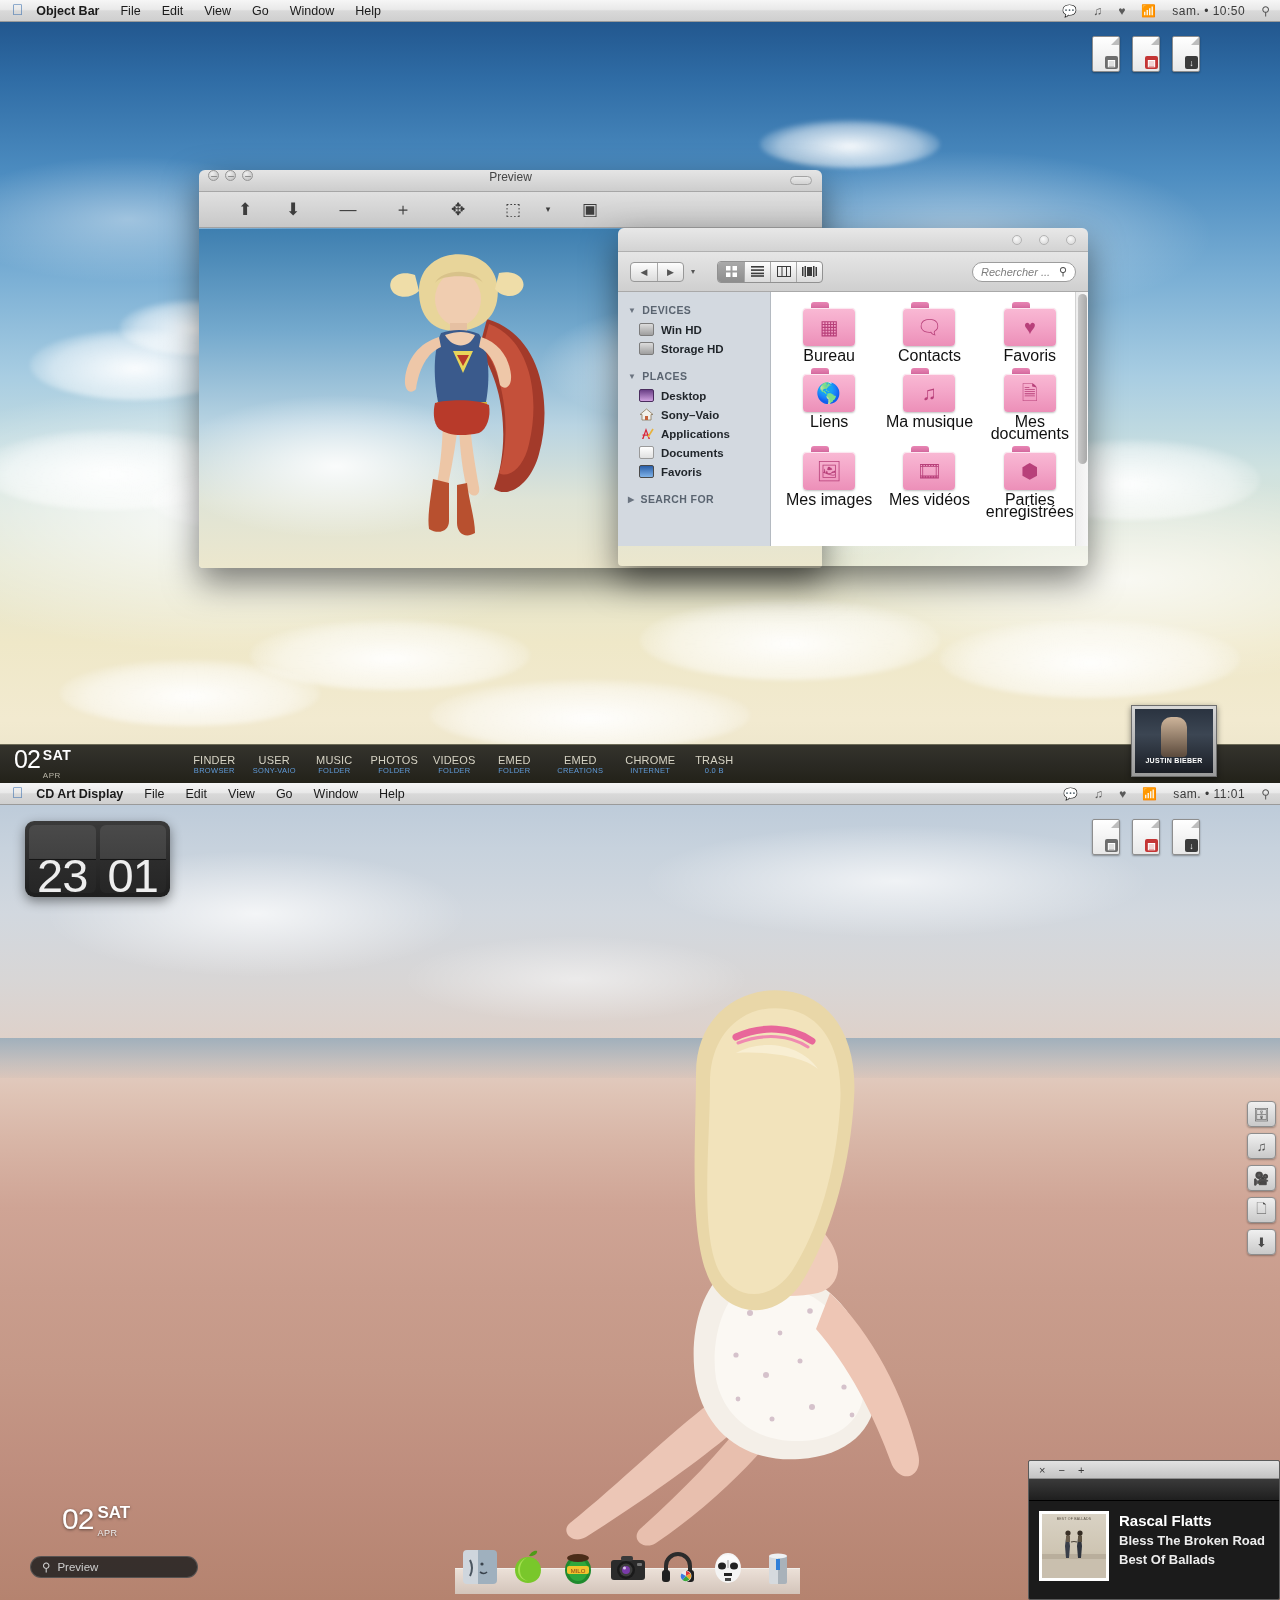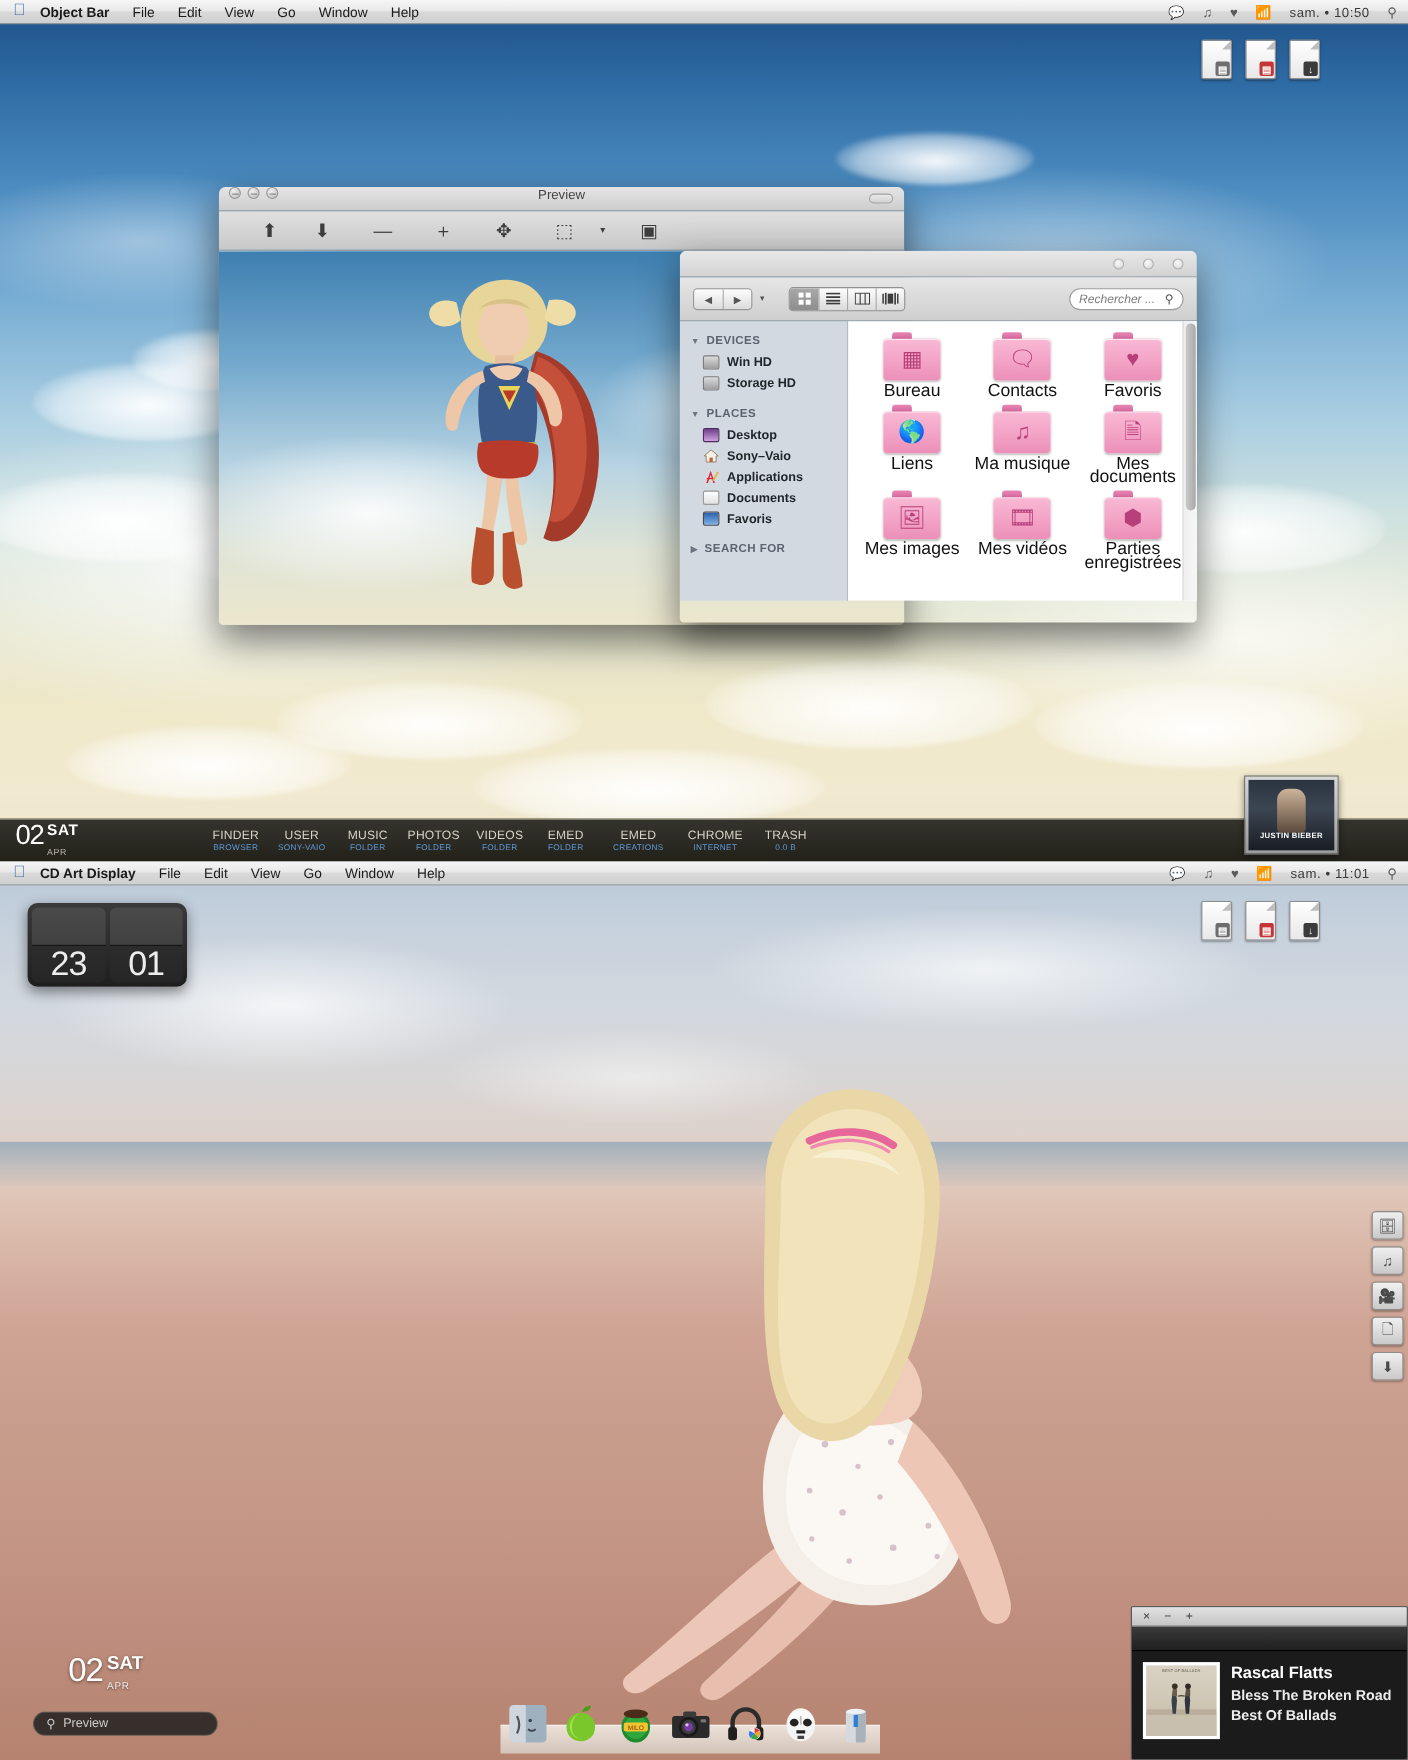--- a/index.html
+++ b/index.html
@@ -324,21 +324,21 @@
     border-radius: 9px; padding: 4px; display:flex; gap: 4px;
     box-shadow: 0 4px 12px rgba(0,0,0,.45);
     z-index: 12;
   }
   .flipclock .fc {
     flex: 1; border-radius: 6px; position: relative; overflow: hidden;
     background: linear-gradient(to bottom,#4a4a4a 0%,#414141 49%,#2c2c2c 51%,#262626 100%);
     display: flex; align-items: center; justify-content: center;
   }
   .flipclock .fc span {
-    font-size: 31px; color: #eeeeee; font-weight: 300; line-height: 1;
+    font-size: 47px; color: #eeeeee; font-weight: 300; line-height: 1;
     letter-spacing: -1px;
     margin-top: 32px;
   }
   .flipclock .fc:after {
     content:""; position:absolute; left:0; right:0; top:50%; height:1px; background: rgba(0,0,0,.55);
   }
 
   .sidetray {
     position: absolute; right: 4px; top: 318px; display: flex; flex-direction: column; gap: 6px; z-index: 12;
   }

